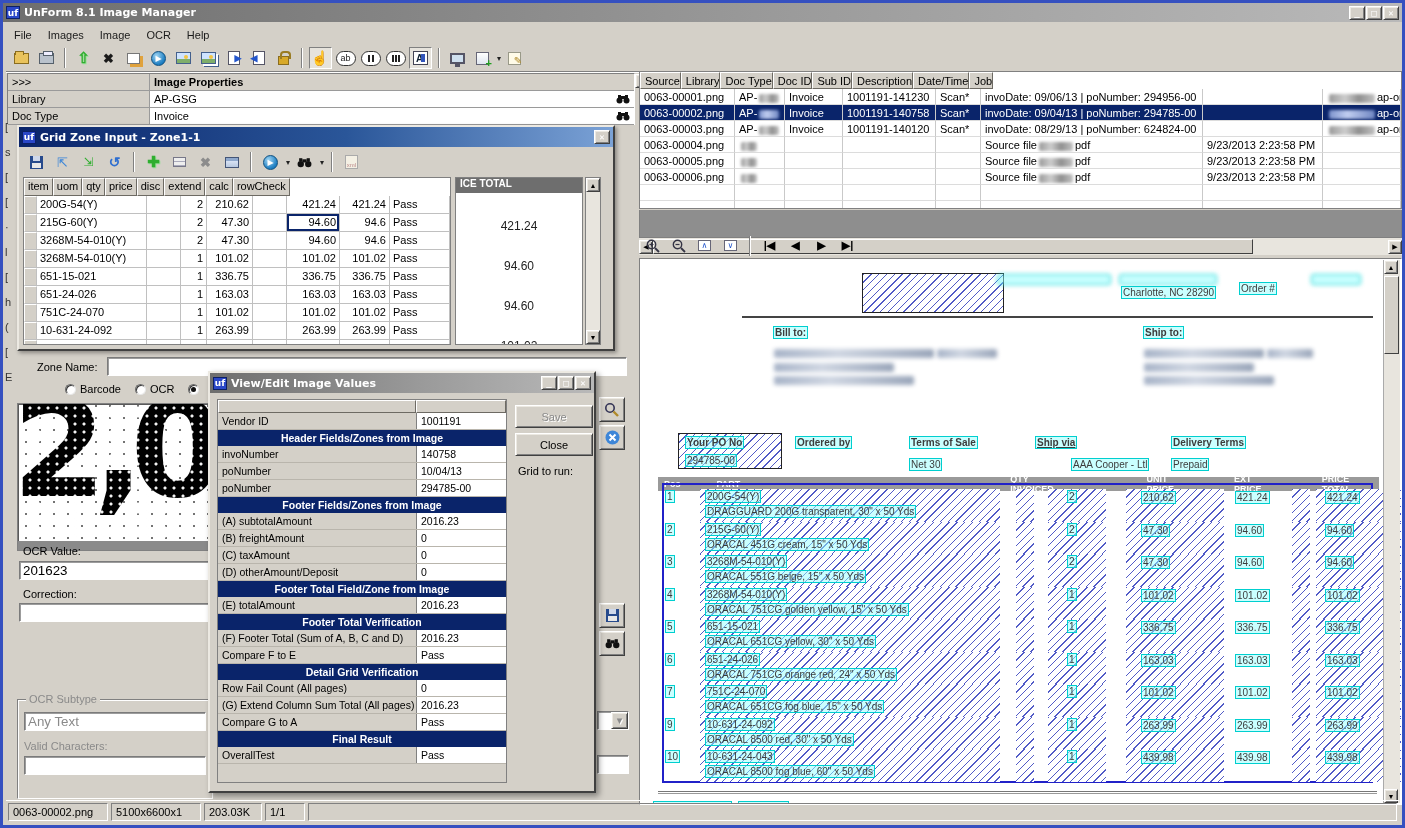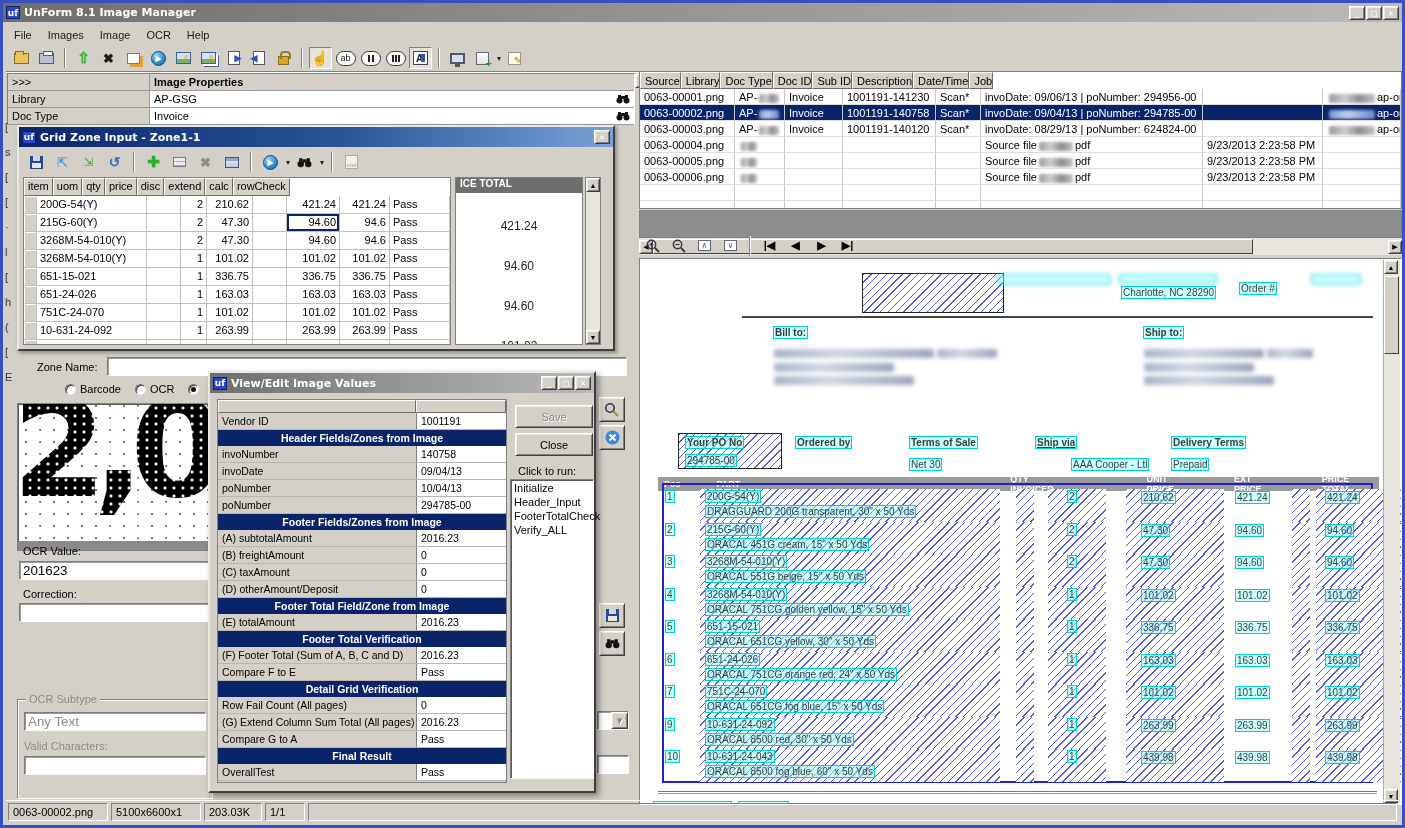--- a/index.html
+++ b/index.html
@@ -637,24 +637,20 @@
 
       <div>
           <div class="dsec">Header Fields/Zones from Image</div>
           <div>
 
           <div class="drow">
               <div class="dl">invoNumber</div>
               <div class="dv">140758</div>
             </div>
               <div class="drow">
-              <div class="dl">invoDate</div>
-              <div class="dv">09/04/13</div>
-            </div>
-              <div class="drow">
               <div class="dl">poNumber</div>
               <div class="dv">10/04/13</div>
             </div>
               <div class="drow">
               <div class="dl">poNumber</div>
               <div class="dv">294785-00</div>
             </div>
             </div>
         </div>
           <div>
@@ -729,28 +725,21 @@
               <div class="dl">OverallTest</div>
               <div class="dv">Pass</div>
             </div>
             </div>
         </div>
         </div>
     </div>
 
     <div class="dlg-btn btn disabled" style="top:32px;">Save</div>
     <div class="dlg-btn btn" style="top:60px;">Close</div>
-    <div class="runlbl">Click to run:</div>
-    <div class="runlist">
-
-    <div>Initialize</div>
-        <div>Header_Input</div>
-        <div>FooterTotalCheck</div>
-        <div>Verify_ALL</div>
-      </div>
+    <div class="runlbl">Grid to run:</div>
   </div>
 
   <div class="rpanel">
 
     <div class="ftable">
       <div class="frow head">
 
       <div>Source</div>
           <div>Library</div>
           <div>Doc Type</div>

